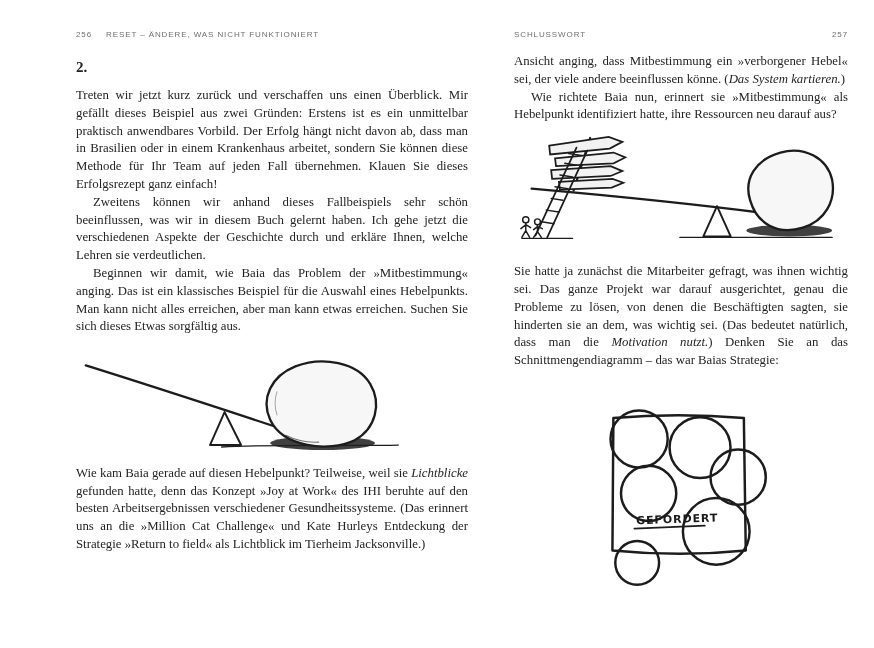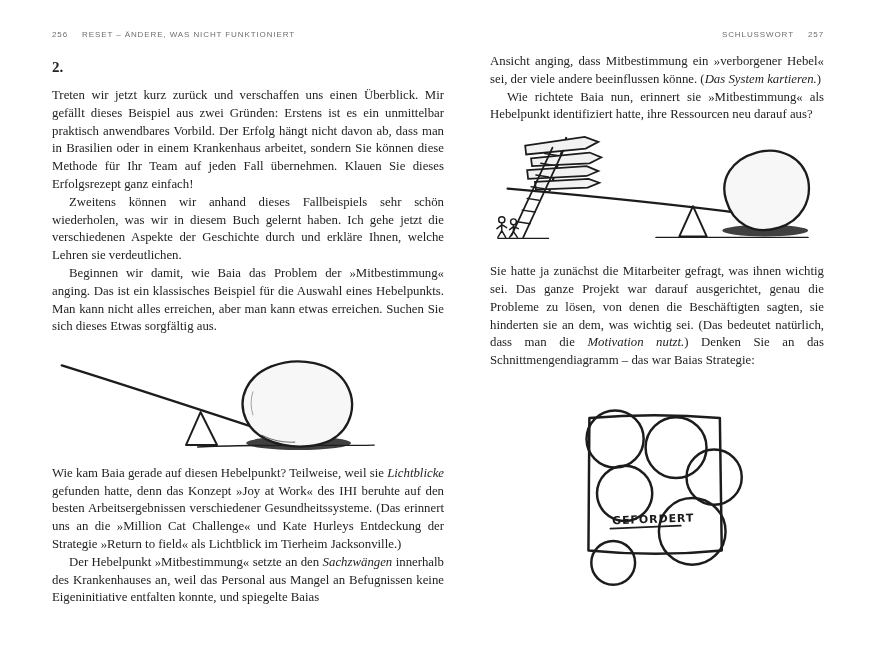--- a/index.html
+++ b/index.html
@@ -1,24 +1,24 @@
 <!DOCTYPE html>
 <html lang="de"><head>
 <meta charset="utf-8">
 <style>
   html,body{margin:0;padding:0;background:#ffffff;}
   .spread{position:relative;width:874px;height:648px;background:#fff;overflow:hidden;
           font-family:"Liberation Serif",serif;color:#232323;}
-  .page{position:absolute;top:30px;}
+  .page{position:absolute;top:30px;margin-left:24px;}
   .page-left{left:52px;width:392px;}
   .page-right{left:490px;width:334px;}
   .running-header{display:flex;gap:14px;align-items:baseline;
           font-family:"Liberation Sans",sans-serif;font-size:8px;letter-spacing:.9px;
           color:#6e6e6e;text-transform:uppercase;white-space:nowrap;}
-  .running-header.right{justify-content:flex-end;}
+  .running-header.right{justify-content:space-between;}
   .section-num{font-size:15px;font-weight:bold;margin:20px 0 11px 0;}
   .paras p{margin:0;font-size:12.8px;line-height:17.8px;text-align:justify;
            -webkit-hyphens:auto;hyphens:auto;}
   .paras p.indent{text-indent:17px;}
   .it{font-style:italic;}
   .illus{display:block;}
   .illus svg{display:block;}
   .illus-seesaw{margin:12px 0 8px 2px;}
   .illus-signpost{margin:10px 0 10px 2px;}
   .illus-venn{margin:10px auto 0 auto;width:200px;}
@@ -33,39 +33,38 @@
   <div class="page page-left">
     <div class="running-header">
       <span>256</span>
       <span>RESET – ÄNDERE, WAS NICHT FUNKTIONIERT</span>
     </div>
 
     <div class="section-num">2.</div>
 
     <div class="paras">
         <p class=""><span>Treten wir jetzt kurz zurück und verschaffen uns einen Überblick. Mir gefällt dieses Beispiel aus zwei Gründen: Erstens ist es ein unmittelbar praktisch anwendbares Vorbild. Der Erfolg hängt nicht davon ab, dass man in Brasilien oder in einem Krankenhaus arbeitet, sondern Sie können diese Methode für Ihr Team auf jeden Fall übernehmen. Klauen Sie dieses Erfolgsrezept ganz einfach!</span></p>
-        <p class="indent"><span>Zweitens können wir anhand dieses Fallbeispiels sehr schön wiederholen, was wir in diesem Buch gelernt haben. Ich gehe jetzt die verschiedenen Aspekte der Geschichte durch und erkläre Ihnen, welche Lehren sie verdeutlichen.</span></p>
+        <p class="indent"><span>Zweitens können wir anhand dieses Fallbeispiels sehr schön beeinflussen, was wir in diesem Buch gelernt haben. Ich gehe jetzt die verschiedenen Aspekte der Geschichte durch und erkläre Ihnen, welche Lehren sie verdeutlichen.</span></p>
         <p class="indent"><span>Beginnen wir damit, wie Baia das Problem der »Mitbestimmung« anging. Das ist ein klassisches Beispiel für die Auswahl eines Hebelpunkts. Man kann nicht alles erreichen, aber man kann etwas erreichen. Suchen Sie sich dieses Etwas sorgfältig aus.</span></p>
       </div>
 
     <div class="illus illus-seesaw">
       <svg width="330" viewBox="0 0 340 112" xmlns="http://www.w3.org/2000/svg">
         <path class="ink" d="M148 102 C 200 99 280 101 330 100" stroke-width="1.4"></path>
         <path class="ink" d="M8 18 C 85 42 170 70 246 95" stroke-width="2.4"></path>
         <path d="M151 66 L136 100 L168 100 Z" fill="#ffffff" stroke="#1c1c1c" stroke-width="2" stroke-linejoin="round"></path>
         <ellipse cx="252" cy="98" rx="54" ry="7" fill="#1f1f1f" opacity="0.85"></ellipse>
         <path d="M198 74 C 188 52 199 29 224 19 C 252 8 288 15 301 37 C 313 57 307 83 285 95 C 258 108 211 102 198 74 Z" fill="#f7f7f7" stroke="#1c1c1c" stroke-width="2.4"></path>
         <path class="ink" d="M214 90 q 16 8 34 7" stroke-width="1.2" opacity="0.6"></path>
         <path class="ink" d="M205 45 q -4 12 0 24" stroke-width="1" opacity="0.4"></path>
       </svg>
     </div>
 
     <div class="paras">
         <p class=""><span>Wie kam Baia gerade auf diesen Hebelpunkt? Teilweise, weil sie </span><span class="it">Lichtblicke</span><span> gefunden hatte, denn das Konzept »Joy at Work« des IHI beruhte auf den besten Arbeitsergebnissen verschiedener Gesundheitssysteme. (Das erinnert uns an die »Million Cat Challenge« und Kate Hurleys Entdeckung der Strategie »Return to field« als Lichtblick im Tierheim Jacksonville.)</span></p>
-        <p class="indent"><span>Der Hebelpunkt »Mitbestimmung« setzte an den </span><span class="it">Sachzwängen</span><span> innerhalb des Krankenhauses an, weil das Personal aus Mangel an Befugnissen keine Eigeninitiative entfalten konnte, und spiegelte Baias</span></p>
       </div>
   </div>
 
   <div class="page page-right">
     <div class="running-header right">
       <span>SCHLUSSWORT</span>
       <span>257</span>
     </div>
 
     <div class="paras rp1">

